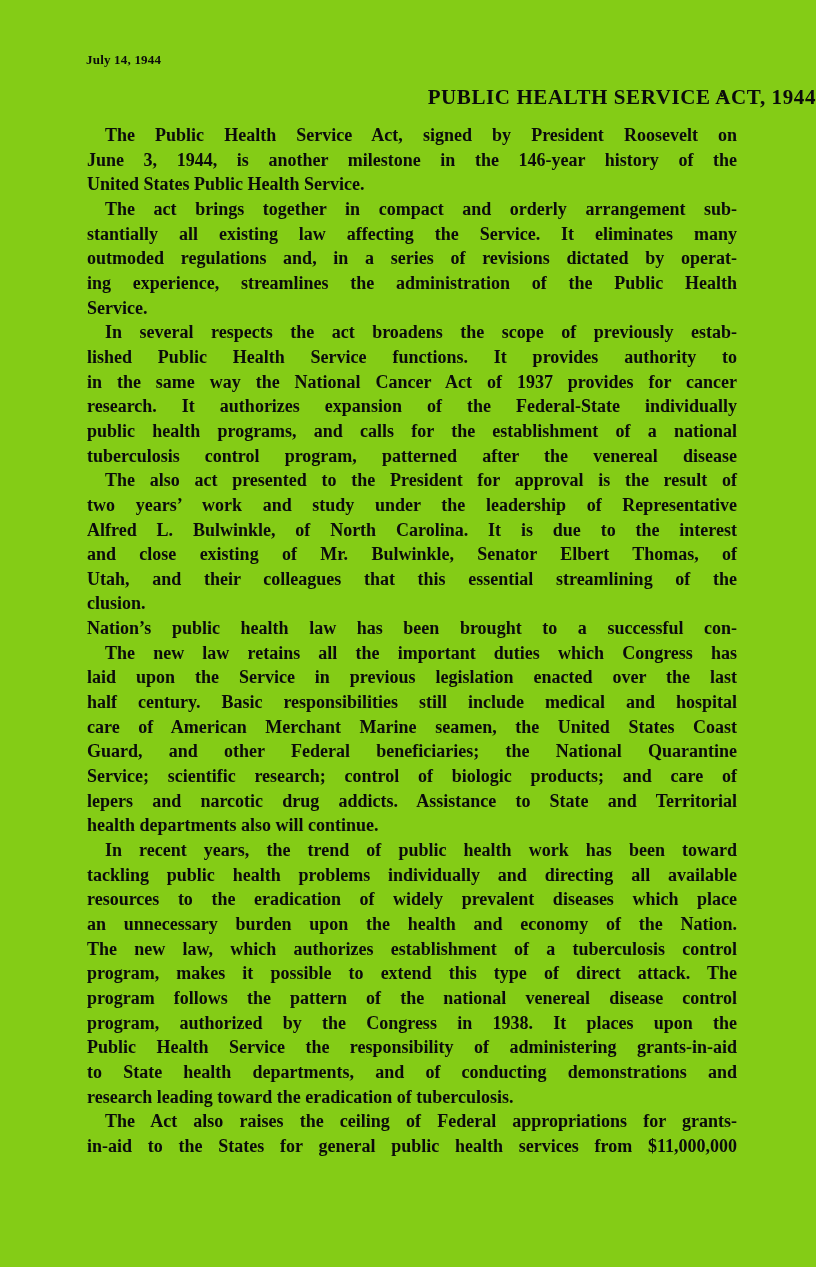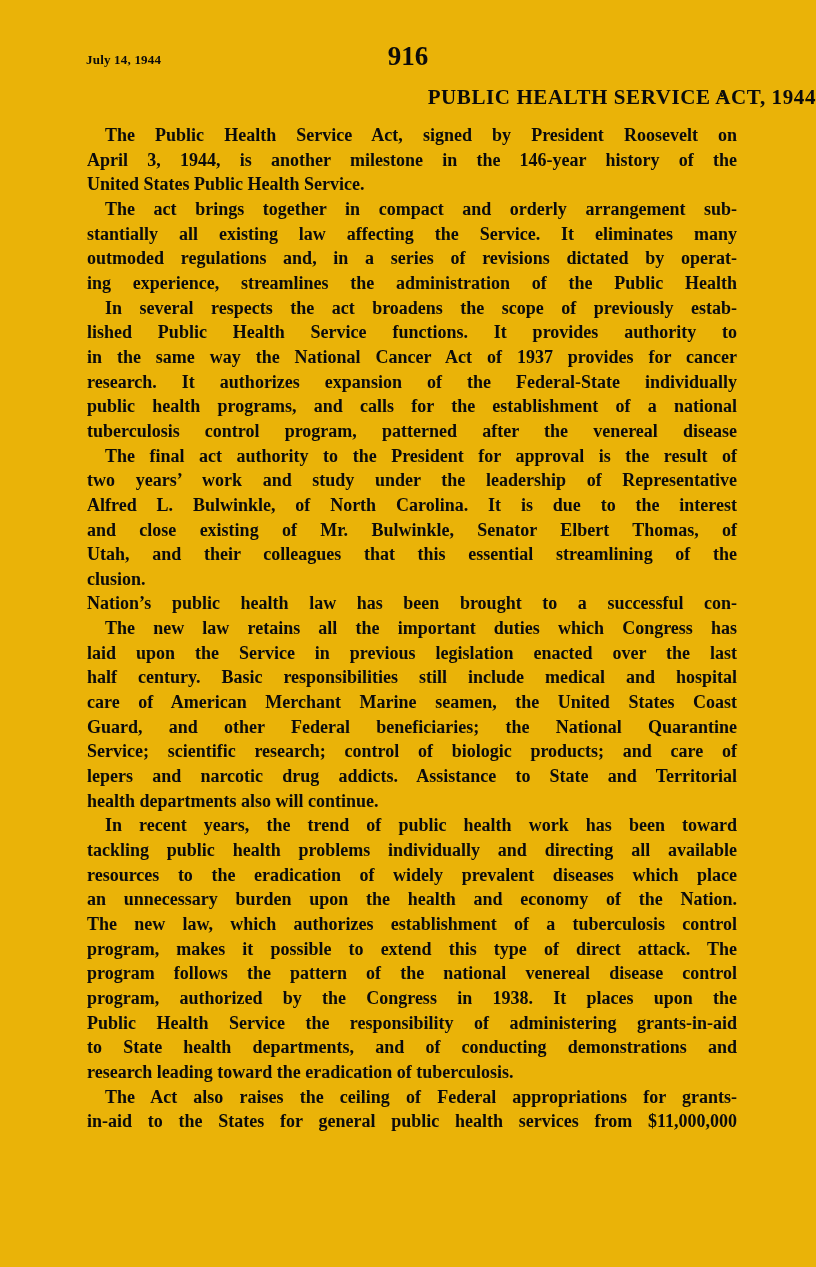--- a/index.html
+++ b/index.html
@@ -4,21 +4,21 @@
 <style>
   html, body {
     margin: 0;
     padding: 0;
     background: #ffffff;
   }
   .page {
     position: relative;
     width: 816px;
     height: 1267px;
-    background: #eab308;
+    background: #84cc16;
     font-family: "Liberation Serif", serif;
     color: #0b0b0b;
     overflow: hidden;
   }
   .header-date {
     position: absolute;
     left: 86px;
     top: 52px;
     font-size: 13px;
     font-weight: 700;
@@ -71,38 +71,38 @@
   }
   .line.indent {
     padding-left: 18px;
   }
 </style>
 </head>
 <body>
 
 <div class="page">
   <span class="header-date">July 14, 1944</span>
-  <div class="page-number">916</div>
   <h1 class="doc-title">PUBLIC HEALTH SERVICE ACT, 1944</h1>
   <span class="scan-artifact">‘</span>
   <main class="body-text">
       <div class="line indent">The Public Health Service Act, signed by President Roosevelt on</div>
-      <div class="line">April 3, 1944, is another milestone in the 146-year history of the</div>
+      <div class="line">June 3, 1944, is another milestone in the 146-year history of the</div>
       <div class="line last">United States Public Health Service.</div>
       <div class="line indent">The act brings together in compact and orderly arrangement sub-</div>
       <div class="line">stantially all existing law affecting the Service. It eliminates many</div>
       <div class="line">outmoded regulations and, in a series of revisions dictated by operat-</div>
       <div class="line">ing experience, streamlines the administration of the Public Health</div>
+      <div class="line last">Service.</div>
       <div class="line indent">In several respects the act broadens the scope of previously estab-</div>
       <div class="line">lished Public Health Service functions. It provides authority to</div>
       <div class="line">in the same way the National Cancer Act of 1937 provides for cancer</div>
       <div class="line">research. It authorizes expansion of the Federal-State individually</div>
       <div class="line">public health programs, and calls for the establishment of a national</div>
       <div class="line">tuberculosis control program, patterned after the venereal disease</div>
-      <div class="line indent">The final act authority to the President for approval is the result of</div>
+      <div class="line indent">The also act presented to the President for approval is the result of</div>
       <div class="line">two years’ work and study under the leadership of Representative</div>
       <div class="line">Alfred L. Bulwinkle, of North Carolina. It is due to the interest</div>
       <div class="line">and close existing of Mr. Bulwinkle, Senator Elbert Thomas, of</div>
       <div class="line">Utah, and their colleagues that this essential streamlining of the</div>
       <div class="line last">clusion.</div>
       <div class="line">Nation’s public health law has been brought to a successful con-</div>
       <div class="line indent">The new law retains all the important duties which Congress has</div>
       <div class="line">laid upon the Service in previous legislation enacted over the last</div>
       <div class="line">half century. Basic responsibilities still include medical and hospital</div>
       <div class="line">care of American Merchant Marine seamen, the United States Coast</div>

